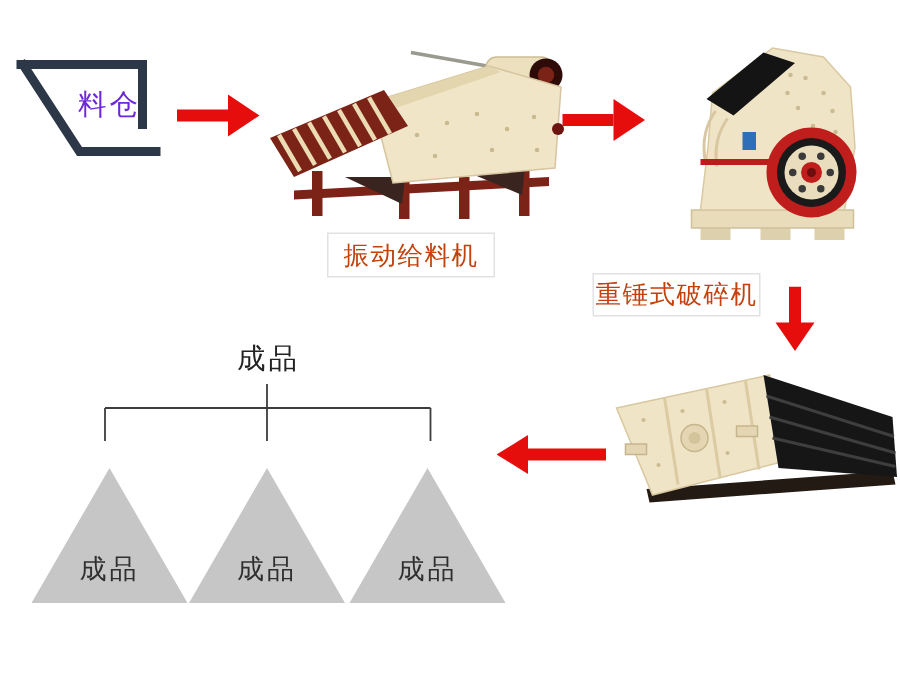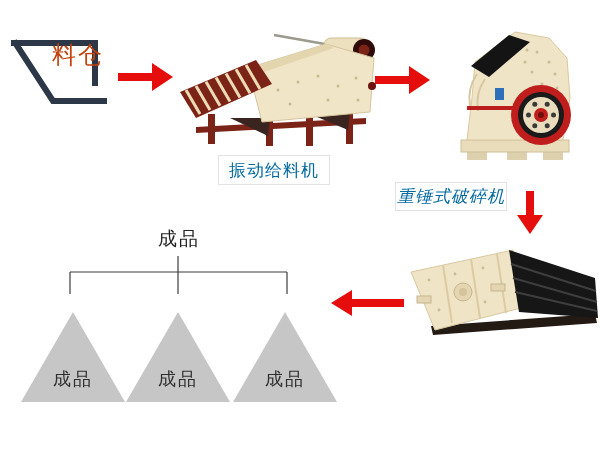--- a/index.html
+++ b/index.html
@@ -4,24 +4,24 @@
 <style>
   html,body{margin:0;padding:0;background:#ffffff;}
   #stage{
     position:relative;width:600px;height:450px;background:#ffffff;overflow:hidden;
     font-family:"DejaVu Sans","Liberation Sans",sans-serif;
   }
   .abs{position:absolute;}
   .label-box{
     position:absolute;background:#ffffff;border:1px solid #e2e2e2;
     display:flex;align-items:center;justify-content:center;
-    font-size:17px;color:#0369a1;letter-spacing:1px;box-sizing:border-box;
+    font-size:17px;color:#c2410c;letter-spacing:1px;box-sizing:border-box;
   }
   .hopper-label{
-    position:absolute;left:44px;top:6px;font-size:24px;color:#c2410c;
+    position:absolute;left:44px;top:24px;font-size:19px;color:#6d28d9;
     letter-spacing:2px;font-weight:400;
   }
   .group-label{
     position:absolute;left:150px;top:226px;width:58px;text-align:center;
     font-size:19px;color:#222222;letter-spacing:2px;
   }
   .pile{position:absolute;width:104px;height:90px;}
   .pile svg{position:absolute;left:0;top:0;}
   .pile-label{
     position:absolute;left:0;bottom:11px;width:100%;text-align:center;
@@ -118,21 +118,21 @@
       <circle cx="110.2" cy="103.8" r="2.5"></circle>
       <circle cx="97.8" cy="103.8" r="2.5"></circle>
       <circle cx="91.5" cy="93" r="2.5"></circle>
       <circle cx="97.8" cy="82.2" r="2.5"></circle>
       <circle cx="110.2" cy="82.2" r="2.5"></circle>
     </g>
     <circle cx="104" cy="93" r="7" fill="#c01d1d"></circle>
     <circle cx="104" cy="93" r="3" fill="#6d0e0e"></circle>
   </svg>
 
-  <div class="label-box" style="left:395px;top:182px;width:112px;height:29px;font-style:italic;">
+  <div class="label-box" style="left:395px;top:182px;width:112px;height:29px;">
     <span>重锤式破碎机</span>
   </div>
 
   <svg class="abs" style="left:514px;top:191px;" width="32" height="44" viewBox="0 0 32 44">
     <rect x="12" y="0" width="8" height="26" fill="#e60d0d"></rect>
     <polygon points="3,24 29,24 16,43" fill="#e60d0d"></polygon>
   </svg>
 
   <svg class="abs" style="left:405px;top:244px;" width="195" height="100" viewBox="0 0 195 100">
     <polygon points="26,82 190,70 192,79 28,91" fill="#241a14"></polygon>

